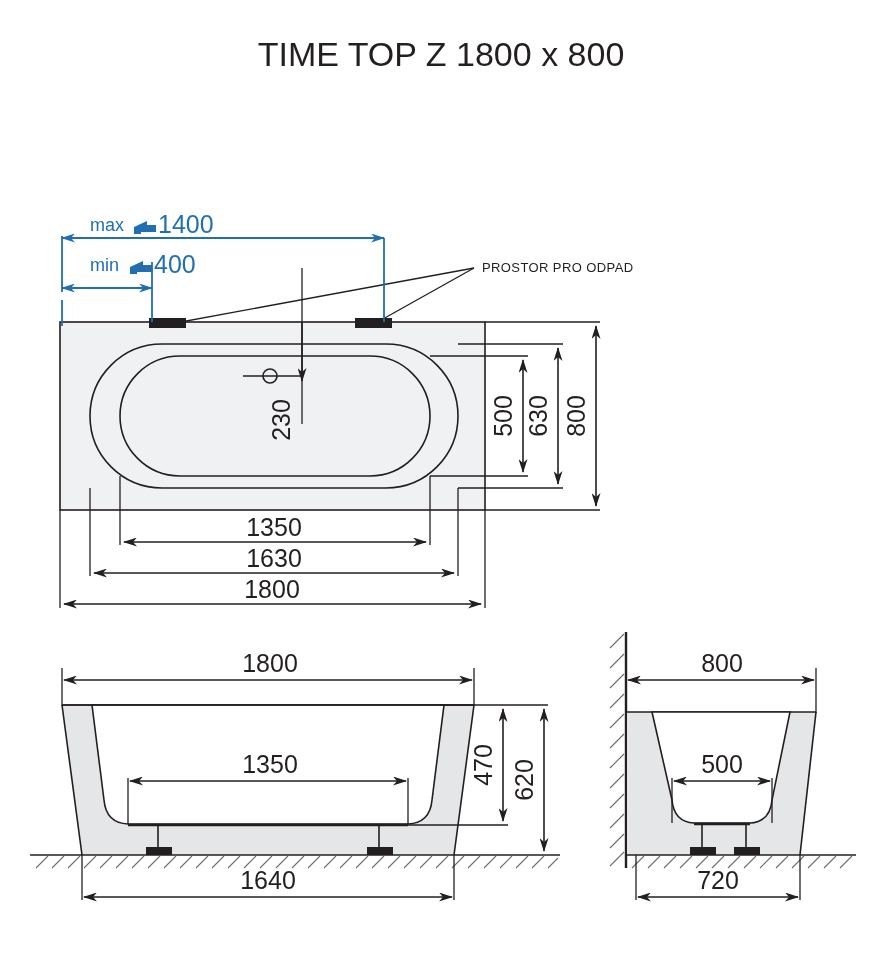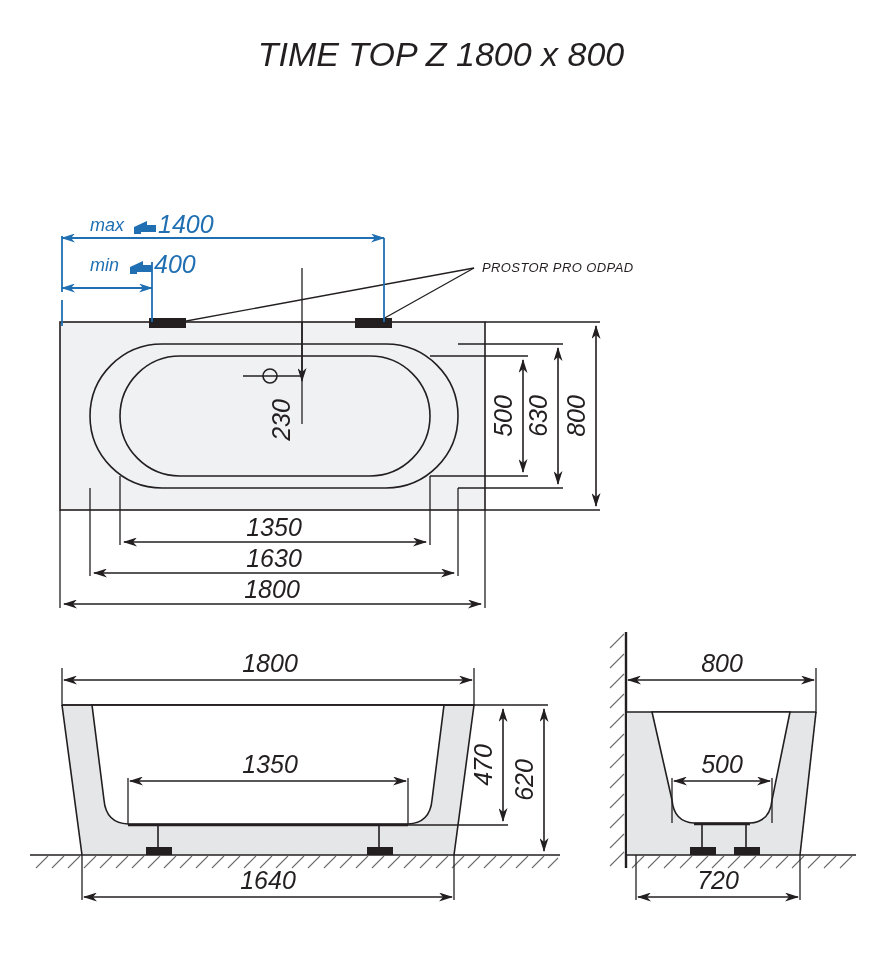--- a/index.html
+++ b/index.html
@@ -10,21 +10,20 @@
   body {
     font-family: "Liberation Sans", sans-serif;
     color: #231f20;
   }
   #stage {
     position: relative;
     width: 882px;
     height: 956px;
     background: #ffffff;
     overflow: hidden;
-    font-style: italic;
   }
   #drawing {
     position: absolute;
     left: 0;
     top: 0;
   }
   .ttl {
     font-size: 34px;
     fill: #231f20;
     font-family: "Liberation Sans", sans-serif;

